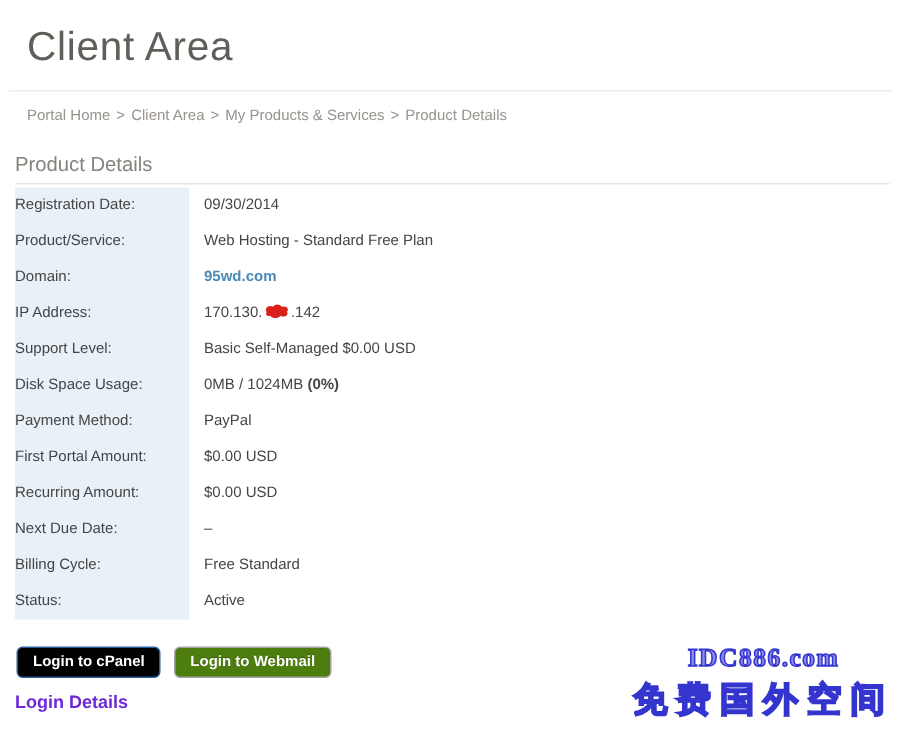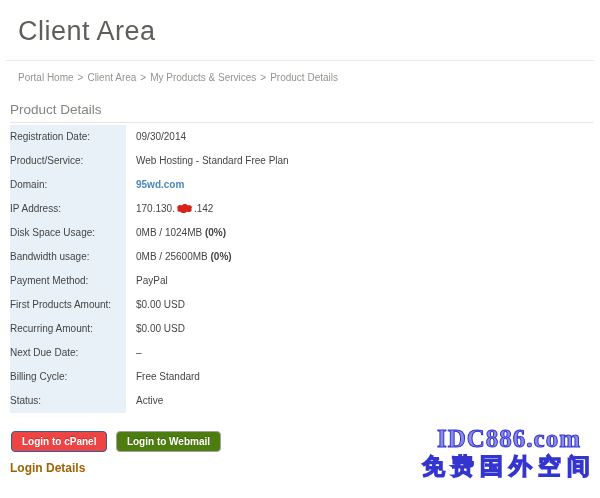--- a/index.html
+++ b/index.html
@@ -38,30 +38,30 @@
   }
   td.val b{font-weight:bold;}
   a.link{color:#4a89b8;text-decoration:none;font-weight:bold;}
   .scribble{vertical-align:middle;margin:-2px 1px 0 1px;}
   .actions{margin:18px 0 0 11px;}
   .btn{
     display:inline-block;font-size:10px;font-weight:bold;color:#ffffff;
     padding:4px 10px;border-radius:4px;text-decoration:none;cursor:pointer;
     text-shadow:0 -1px 0 rgba(0,0,0,0.25);
   }
-  .btn-blue{background:#ef4444;border:1px solid #2e5e9e;}
+  .btn-blue{background:#000000;border:1px solid #2e5e9e;}
   .btn-red{background:#4d7c0f;border:1px solid #a3a3a3;margin-left:4px;}
   .login-details-title{
-    margin:9px 0 0 10px;font-size:12px;font-weight:bold;color:#a16207;
+    margin:9px 0 0 10px;font-size:12px;font-weight:bold;color:#6d28d9;
   }
   .watermark{
     position:absolute;top:425px;right:4px;text-align:center;pointer-events:none;
   }
   .wm1{
-    font-family:"Liberation Serif",serif;font-weight:bold;font-size:25px;
+    font-family:"Liberation Serif",serif;font-weight:bold;font-size:17px;
     color:#8a8ae8;-webkit-text-stroke:1px #3434ce;letter-spacing:1px;line-height:27px;
   }
   .wm2{
     font-family:"Liberation Serif",serif;font-weight:bold;font-size:23px;
     color:#ffffff;-webkit-text-stroke:1.3px #3434ce;letter-spacing:6px;line-height:29px;
   }
 </style>
 </head>
 <body>
 
@@ -91,33 +91,33 @@
   </tr>
   <tr>
     <td class="lbl">IP Address:</td>
     <td class="val">
       <span>170.130.</span><svg class="scribble" width="17" height="11" viewBox="0 0 20 13">
             <path d="M2 7 C0 4 4 1 7 3 C9 0 13 1 14 3 C18 2 20 5 18 7 C20 9 16 12 13 10 C11 13 6 12 5 10 C2 11 1 9 2 7 Z" fill="#d9201a"></path>
           </svg><span>.142</span>
     </td>
   </tr>
   <tr>
+    <td class="lbl">Support Level:</td>
+    <td class="val">Basic Self-Managed $0.00 USD</td>
+  </tr>
+  <tr>
     <td class="lbl">Disk Space Usage:</td>
     <td class="val"><span>0MB / 1024MB </span><b>(0%)</b></td>
-  </tr>
-  <tr>
-    <td class="lbl">Bandwidth usage:</td>
-    <td class="val"><span>0MB / 25600MB </span><b>(0%)</b></td>
   </tr>
   <tr>
     <td class="lbl">Payment Method:</td>
     <td class="val">PayPal</td>
   </tr>
   <tr>
-    <td class="lbl">First Products Amount:</td>
+    <td class="lbl">First Portal Amount:</td>
     <td class="val">$0.00 USD</td>
   </tr>
   <tr>
     <td class="lbl">Recurring Amount:</td>
     <td class="val">$0.00 USD</td>
   </tr>
   <tr>
     <td class="lbl">Next Due Date:</td>
     <td class="val">–</td>
   </tr>

